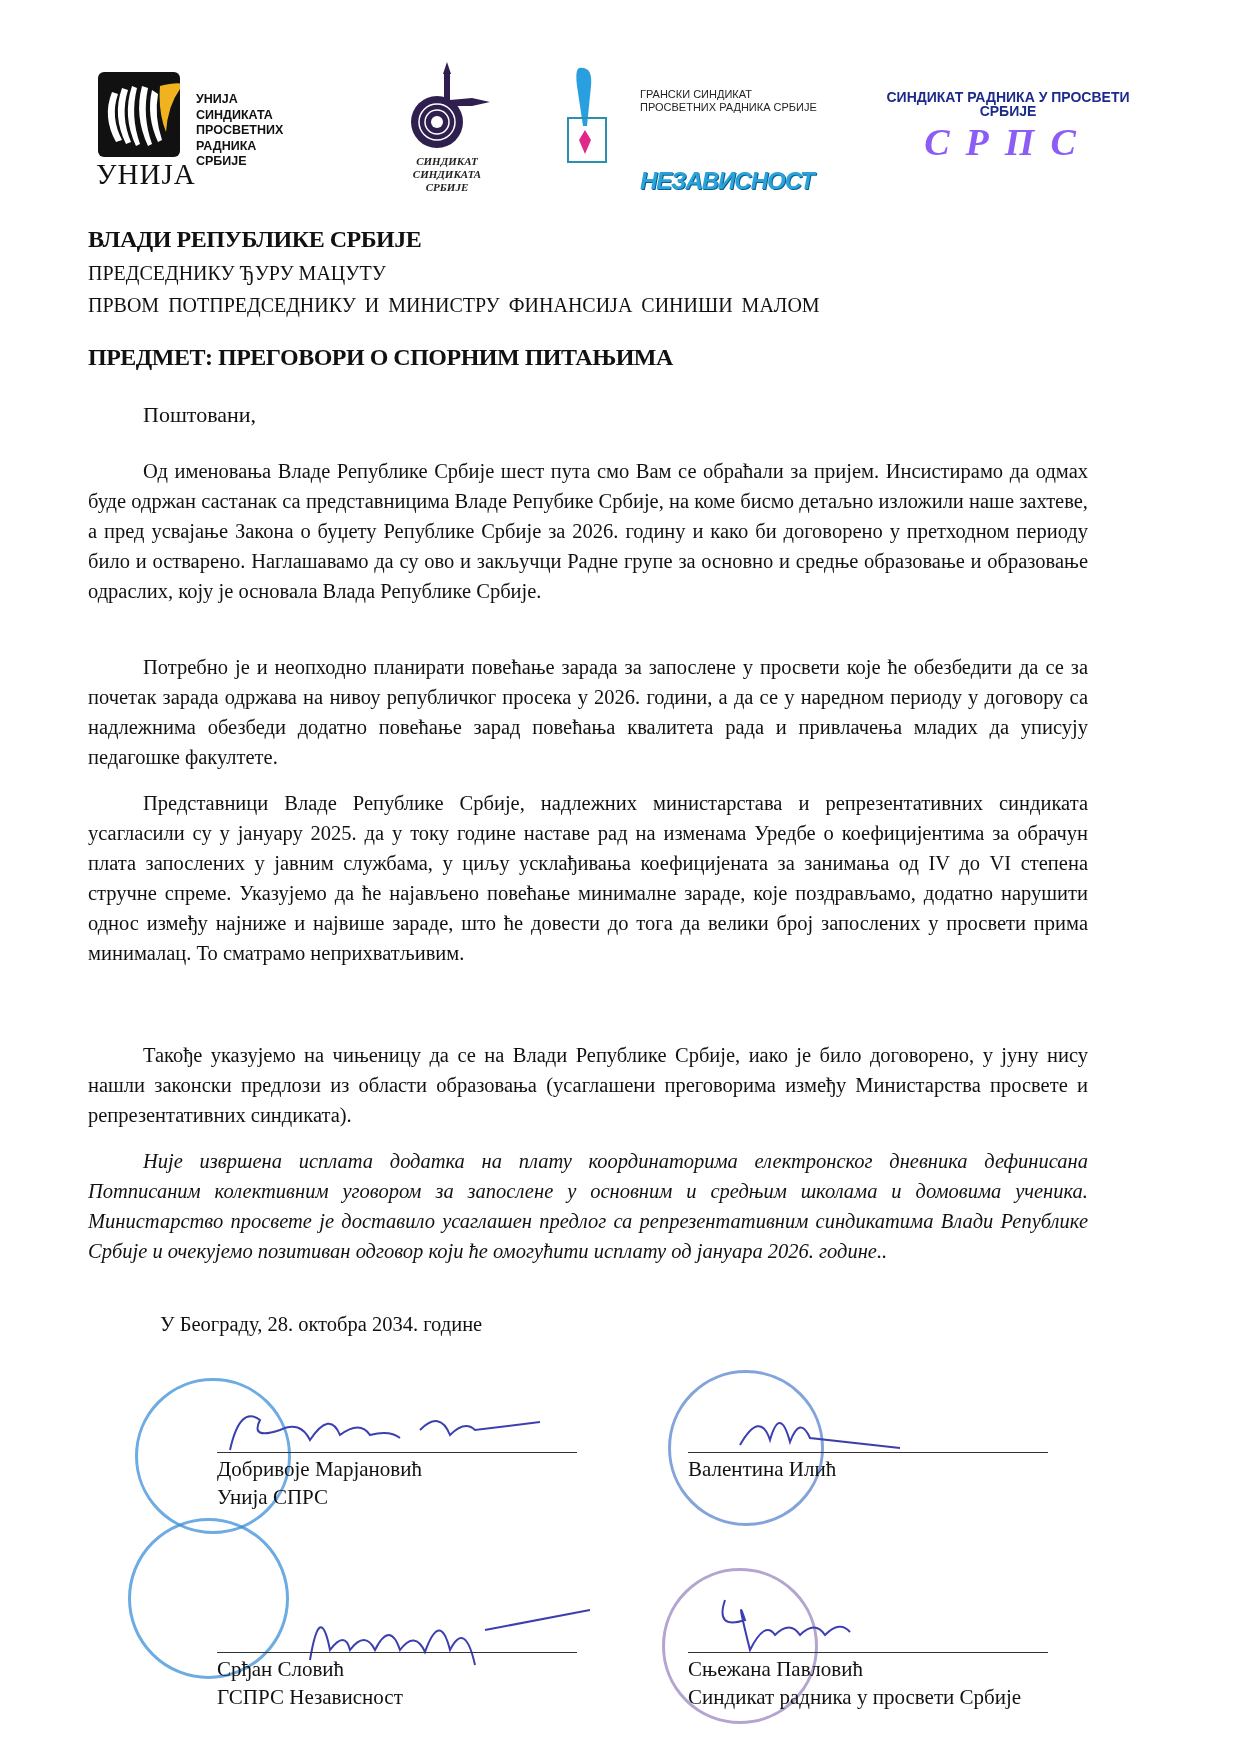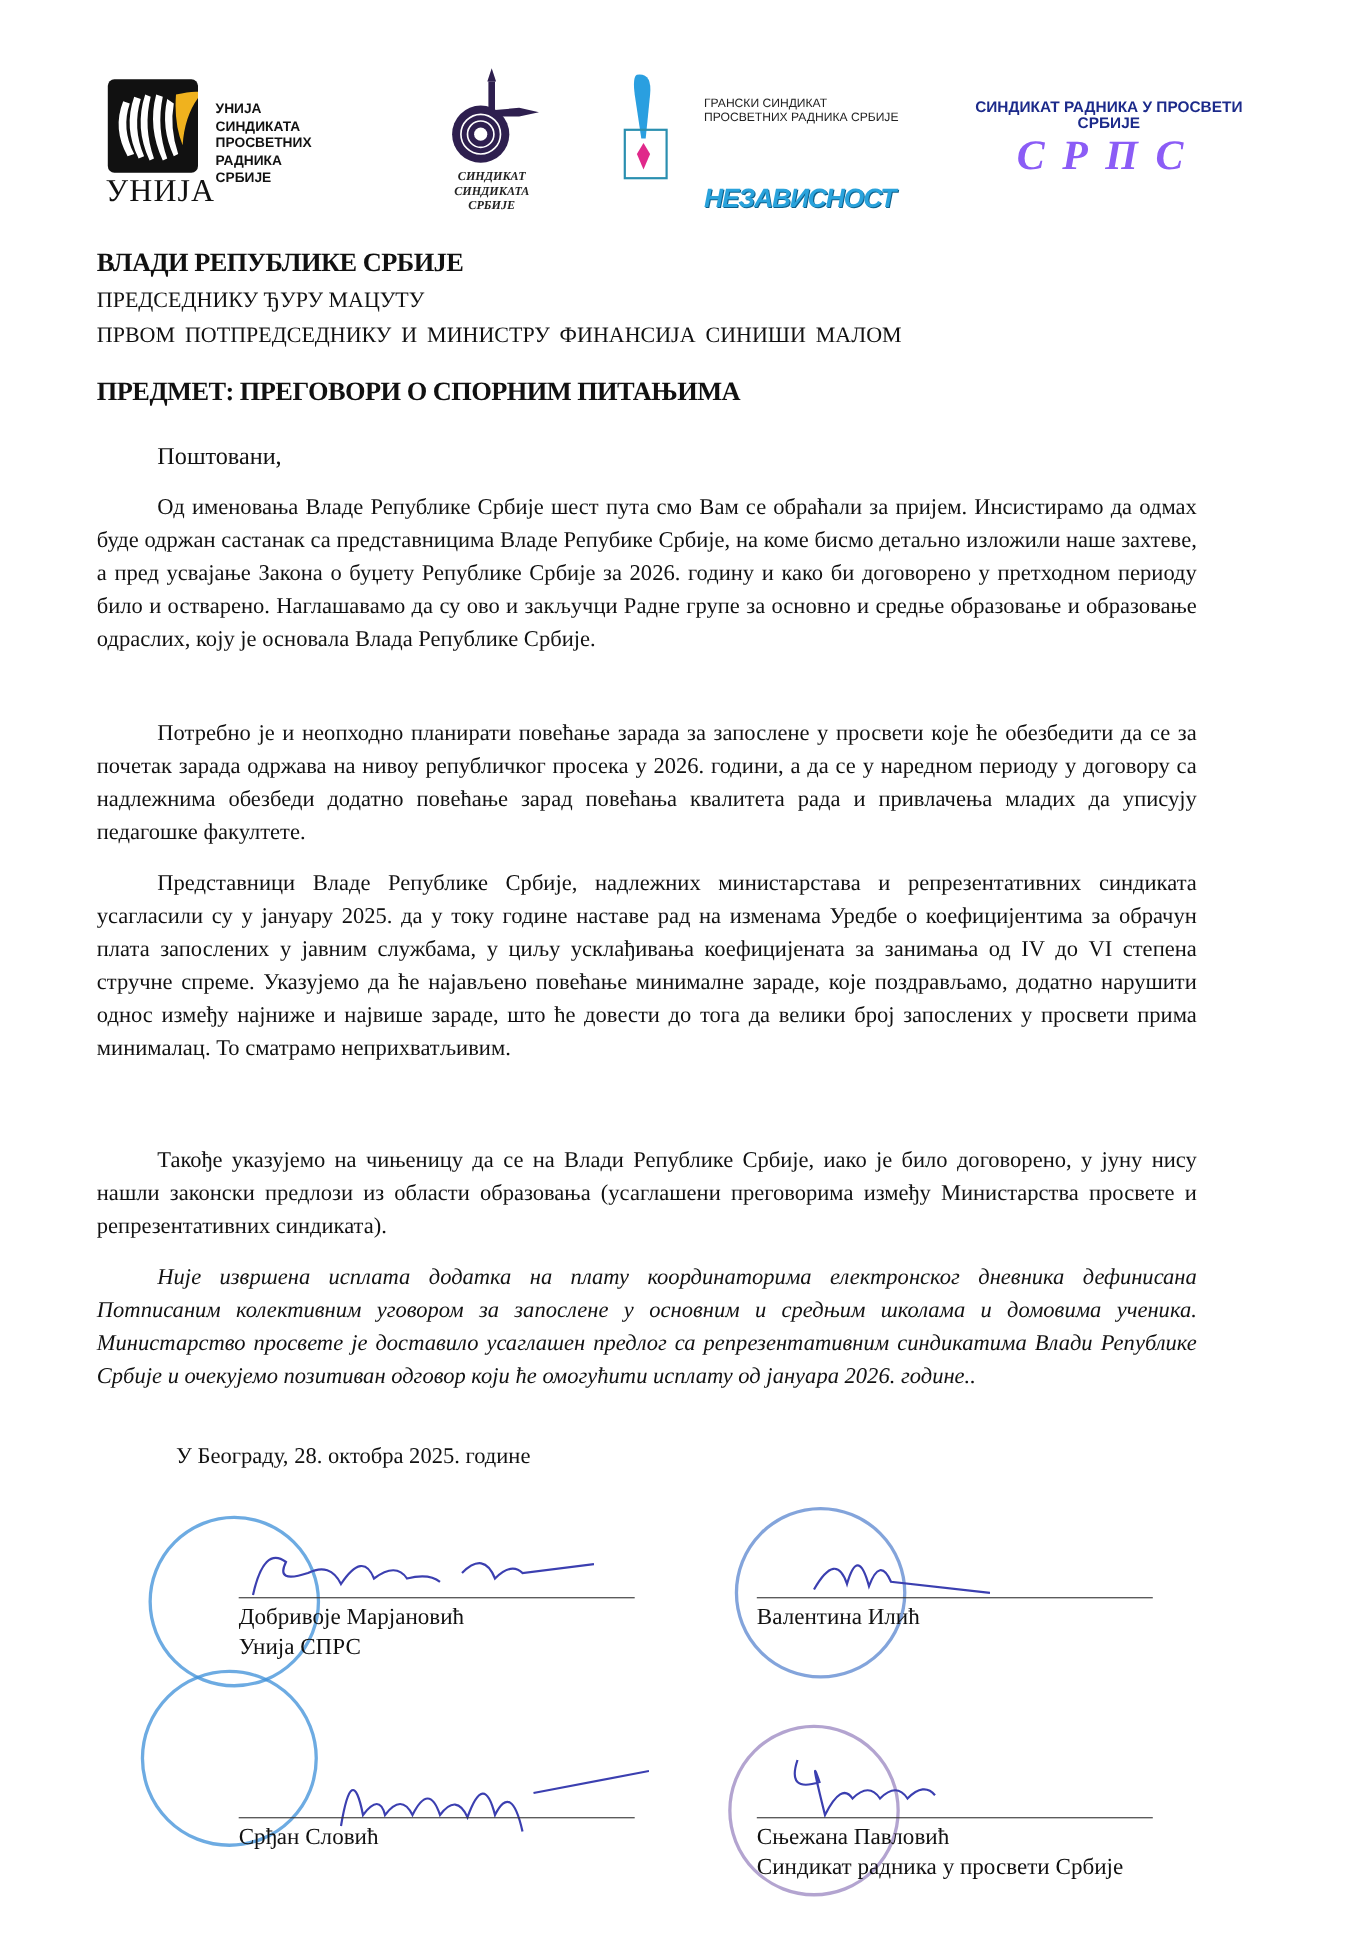--- a/index.html
+++ b/index.html
@@ -26,21 +26,21 @@
 
   
   .addr1 { left: 88px; top: 226px; font-size: 24px; font-weight: bold; letter-spacing: -0.5px; }
   .addr2 { left: 88px; top: 262px; font-size: 20px; }
   .addr3 { left: 88px; top: 294px; font-size: 20px; word-spacing: 4px; }
   .subject { left: 88px; top: 344px; font-size: 24px; font-weight: bold; letter-spacing: -0.5px; }
   .greeting { left: 143px; top: 402px; font-size: 22px; }
 
   .body { left: 88px; width: 1000px; }
   .para { font-size: 20.5px; line-height: 30px; text-align: justify; text-indent: 55px; margin: 0; }
-  .p1 { top: 446px; font-family: Liberation Serif, serif; }
+  .p1 { top: 456px; font-family: Liberation Serif, serif; }
   .p2 { top: 652px; }
   .p3 { top: 788px; }
   .p4 { top: 1040px; }
   .p5 { top: 1146px; font-style: italic; }
 
   .place-date { left: 160px; top: 1313px; font-size: 20.5px; }
 
   
   .sig-block { width: 380px; }
   .sig-line { border-top: 1.5px solid #333; width: 100%; }
@@ -127,21 +127,21 @@
 <div class="abs body p3">
     <p class="para">Представници Владе Републике Србије, надлежних министарстава и репрезентативних синдиката усагласили су у јануару 2025. да у току године наставе рад на изменама Уредбе о коефицијентима за обрачун плата запослених у јавним службама, у циљу усклађивања коефицијената за занимања од IV до VI степена стручне спреме. Указујемо да ће најављено повећање минималне зараде, које поздрављамо, додатно нарушити однос између најниже и највише зараде, што ће довести до тога да велики број запослених у просвети прима минималац. То сматрамо неприхватљивим.</p>
   </div>
 <div class="abs body p4">
     <p class="para">Такође указујемо на чињеницу да се на Влади Републике Србије, иако је било договорено, у јуну нису нашли законски предлози из области образовања (усаглашени преговорима између Министарства просвете и репрезентативних синдиката).</p>
   </div>
 <div class="abs body p5">
     <p class="para">Није извршена исплата додатка на плату координаторима електронског дневника дефинисана Потписаним колективним уговором за запослене у основним и средњим школама и домовима ученика. Министарство просвете је доставило усаглашен предлог са репрезентативним синдикатима Влади Републике Србије и очекујемо позитиван одговор који ће омогућити исплату од јануара 2026. године..</p>
   </div>
 
-<div class="abs place-date">У Београду, 28. oктобра 2025. године</div>
+<div class="abs place-date">У Београду, 28. oктобра 2034. године</div>
 
 <div class="abs stamp stamp-blue" style="left:135px; top:1378px; width:150px; height:150px;"></div>
 <div class="abs stamp stamp-blue2" style="left:668px; top:1370px; width:150px; height:150px;"></div>
 <div class="abs stamp stamp-blue" style="left:128px; top:1518px; width:155px; height:155px;"></div>
 <div class="abs stamp stamp-purple" style="left:662px; top:1568px; width:150px; height:150px;"></div>
 
 <svg class="abs scribble" style="left:220px; top:1400px;" width="320" height="60">
   <path d="M10 50 Q20 5 40 20 Q30 40 60 30 Q80 20 90 40 Q110 10 120 35 Q140 20 150 35 Q170 30 180 38 M200 30 Q220 10 230 35 Q245 20 255 30 L320 22" fill="none" stroke="#3b3fb0" stroke-width="2"></path>
 </svg>
 <svg class="abs scribble" style="left:710px; top:1400px;" width="260" height="60">
@@ -159,18 +159,19 @@
   <div class="sig-name">Добривоје Марјановић</div>
   <div class="sig-org">Унија СПРС</div>
 </div>
 <div class="abs sig-block s2">
   <div class="sig-line"></div>
   <div class="sig-name">Валентина Илић</div>
 </div>
 <div class="abs sig-block s3">
   <div class="sig-line"></div>
   <div class="sig-name">Срђан Словић</div>
+  <div class="sig-org">ГСПРС Независност</div>
 </div>
 <div class="abs sig-block s4">
   <div class="sig-line"></div>
   <div class="sig-name">Сњежана Павловић</div>
   <div class="sig-org">Синдикат радника у просвети Србије</div>
 </div>
 
 </body></html>

